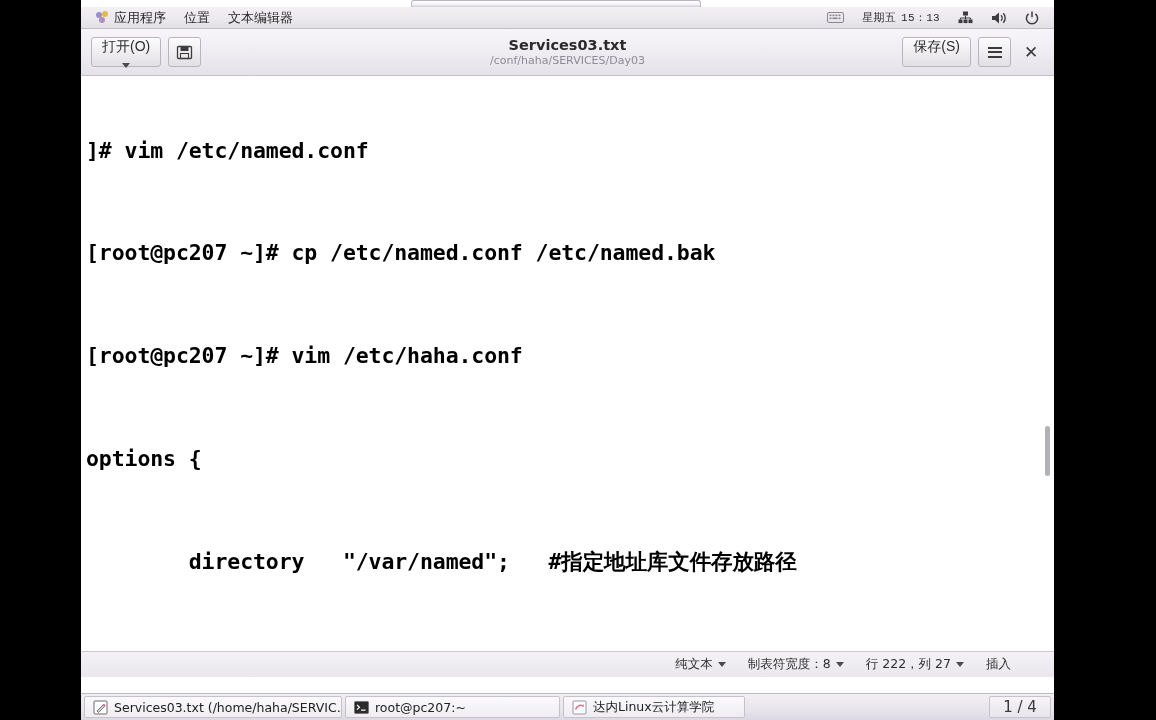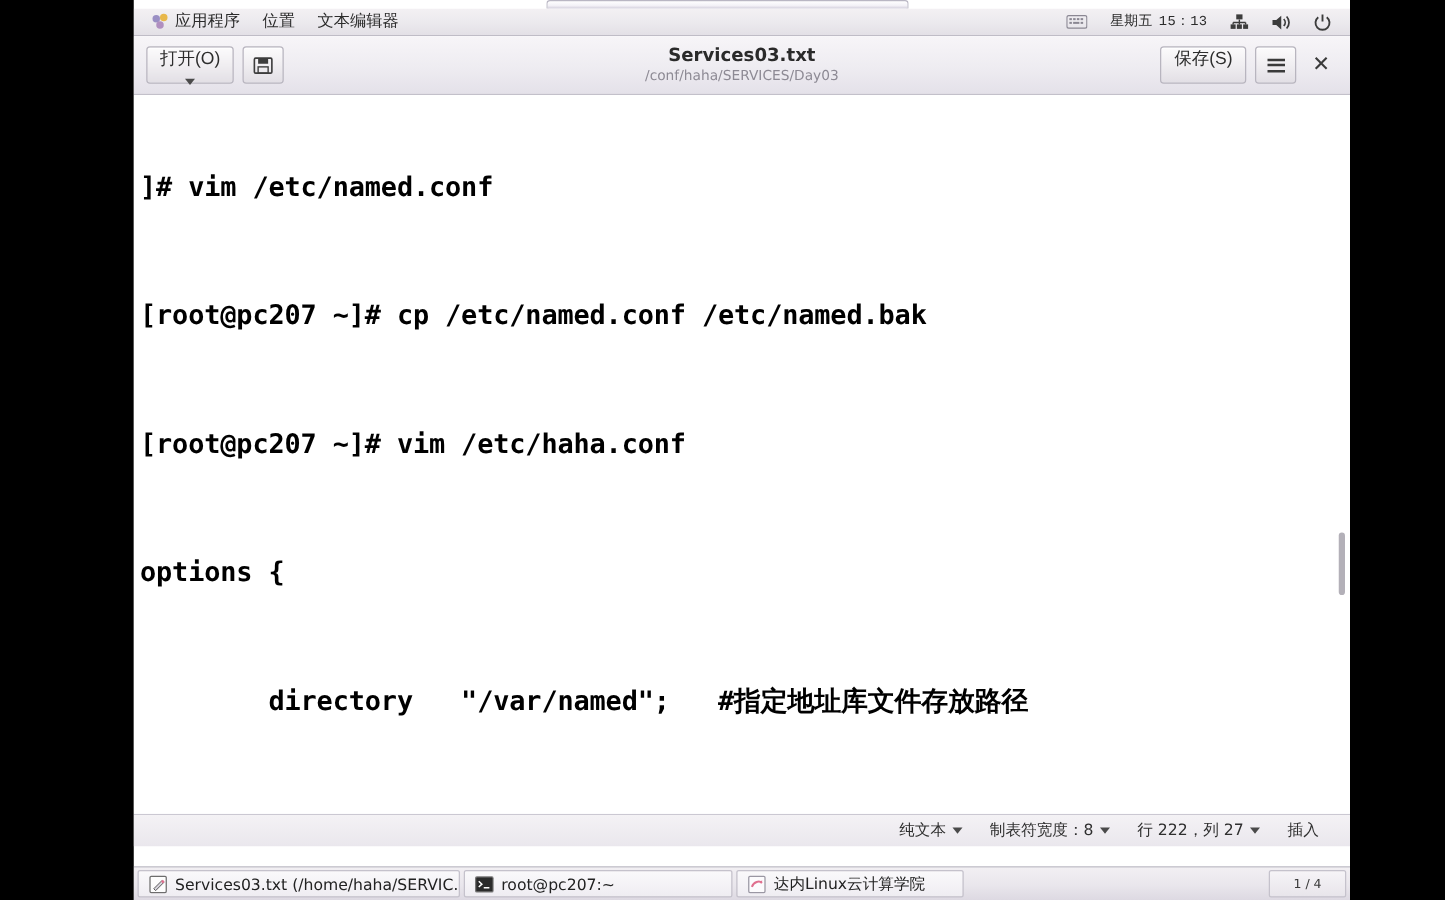--- a/index.html
+++ b/index.html
@@ -6,21 +6,21 @@
   html, body {
     width: 1156px; height: 720px;
     background: #000;
     overflow: hidden;
     font-family: "DejaVu Sans", "Liberation Sans", sans-serif;
   }
 
   
   #screen-area {
     position: absolute;
-    left: 107px; top: 0;
+    left: 81px; top: 0;
     width: 973px; height: 720px;
     background: #ffffff;
     overflow: hidden;
   }
 
   
   #gnome-panel {
     position: absolute; left: 0; top: 7px;
     width: 973px; height: 22px;
     background: linear-gradient(to bottom, #f3f0f3 0%, #eceaee 50%, #e3e0e6 100%);
@@ -137,21 +137,21 @@
     background: #b3b0b8; border-radius: 3px;
   }
 
   
   #statusbar {
     flex: 0 0 26px; height: 26px;
     background: linear-gradient(to bottom, #f4f2f5 0%, #eae7ed 100%);
     border-top: 1px solid #cbc8d2;
     display: flex; align-items: center; justify-content: flex-end;
     font-size: 12.5px; color: #2f2f2f;
-    padding-right: 14px;
+    padding-right: 32px;
     gap: 0;
   }
   #statusbar .sbitem {
     display: flex; align-items: center; gap: 5px;
     padding: 0 11px; white-space: nowrap; height: 24px;
   }
   #statusbar .caret {
     width: 0; height: 0;
     border-left: 4px solid transparent;
     border-right: 4px solid transparent;
@@ -179,21 +179,21 @@
     cursor: pointer;
   }
   .taskitem.w1 { width: 258px; }
   .taskitem.w2 { width: 215px; }
   .taskitem.w3 { width: 182px; }
   .taskitem .ticon { width: 15px; height: 15px; flex: 0 0 15px; position: relative; }
   .spacer { flex: 1 1 auto; }
   #workspace {
     display: flex; align-items: center; justify-content: center;
     min-width: 62px; height: 22px;
-    font-size: 10px; color: #3a3a3a;
+    font-size: 15px; color: #3a3a3a;
     background: linear-gradient(to bottom, #f6f4f7 0%, #e8e5eb 100%);
     border: 1px solid #c5c2cc; border-radius: 2px;
     padding: 0 8px;
     cursor: pointer;
   }
 
   
   #top-sliver {
     position: absolute; left: 330px; top: 0; width: 290px; height: 7px;
     background: linear-gradient(to bottom, #ffffff 0%, #f2f0f6 60%, #cfcbd9 100%);

